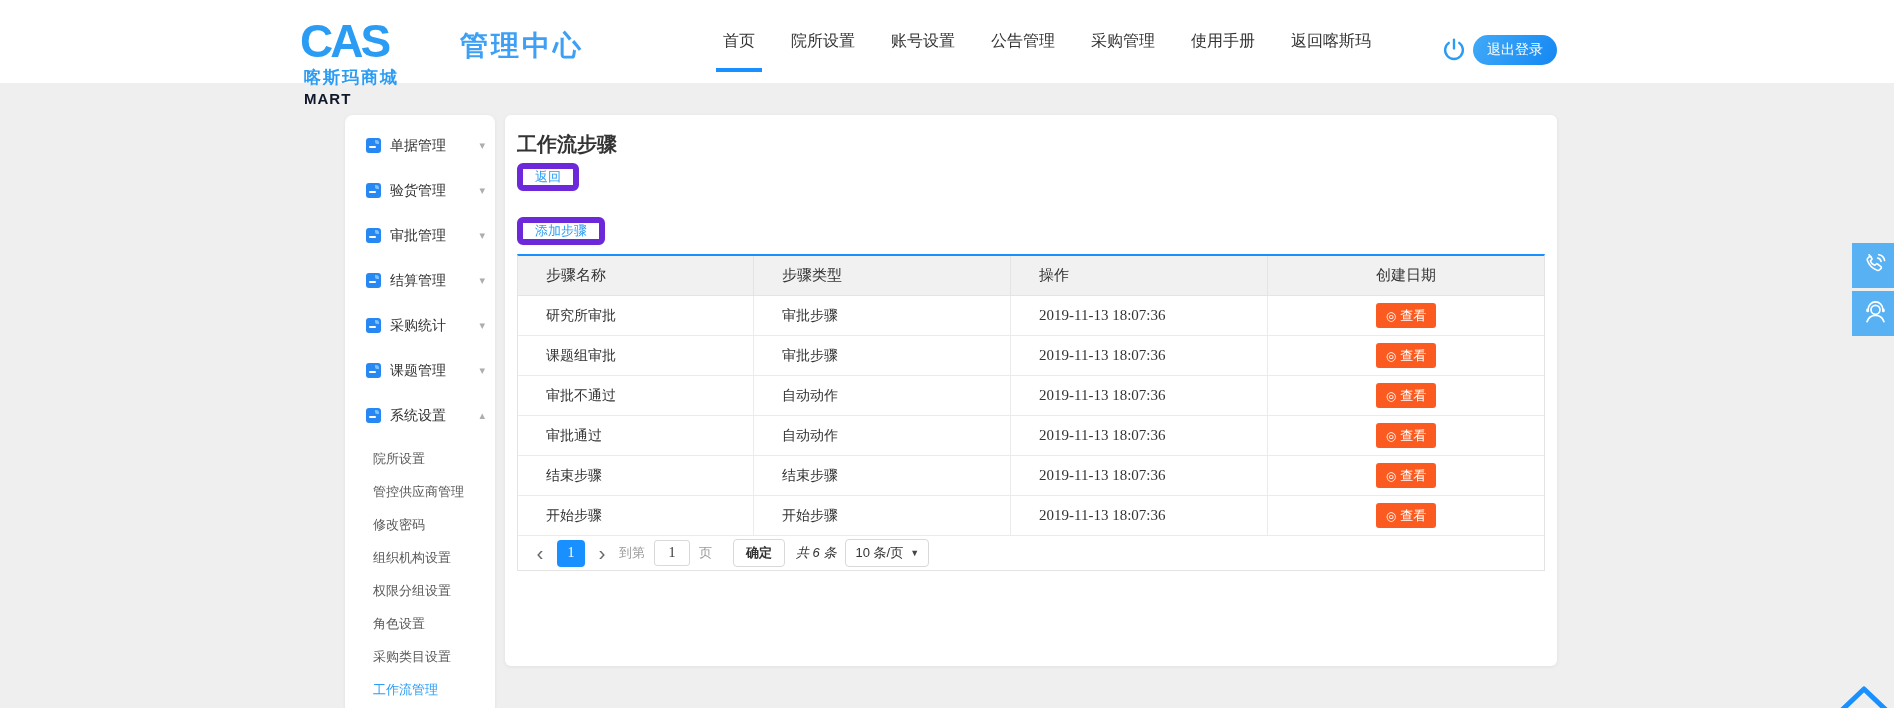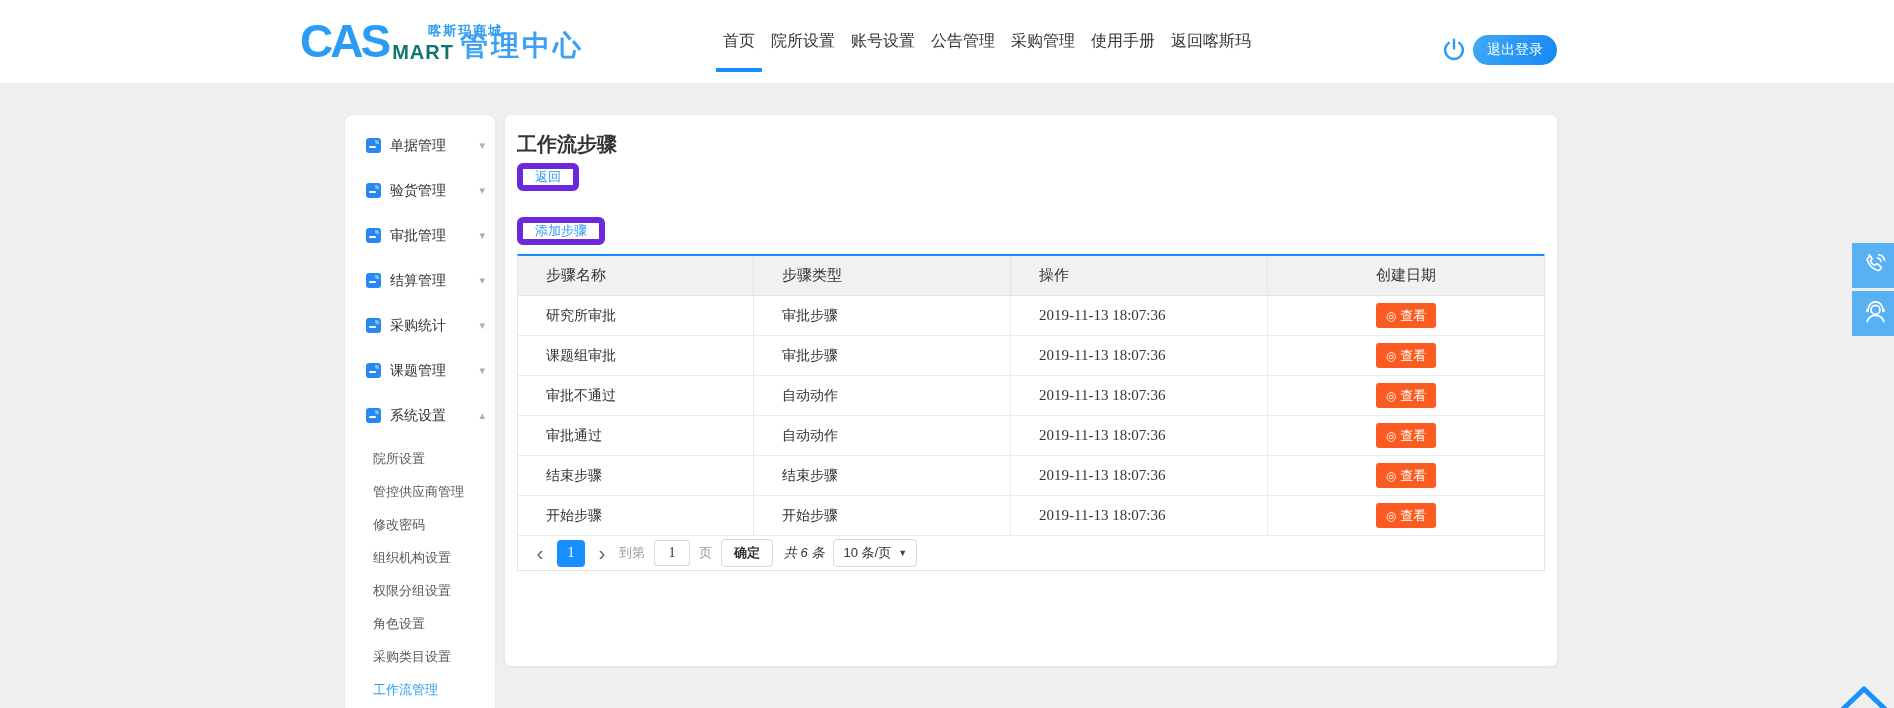--- a/index.html
+++ b/index.html
@@ -2,27 +2,27 @@
 <html><head>
 <meta charset="utf-8">
 <style>
   * { margin:0; padding:0; box-sizing:border-box; }
   html,body { background:#efeff0; }
   body { font-family:"Liberation Sans","DejaVu Sans",sans-serif; }
   .page { position:relative; width:1894px; height:708px; overflow:hidden; background:#efeff0; }
 
   
   .header { position:absolute; left:0; top:0; width:100%; height:83px; background:#fff; }
-  .logo { position:absolute; left:300px; top:17px; display:flex; align-items:center; cursor:pointer; }
+  .logo { position:absolute; left:300px; top:17px; display:flex; align-items:flex-start; cursor:pointer;flex-direction:column; }
   .logo-cas { font-size:46px; font-weight:800; color:#2b9cf4; letter-spacing:-3px; line-height:48px; }
   .logo-col { display:flex; flex-direction:column; margin-left:4px; margin-top:4px; }
-  .logo-cn { font-size:13px; font-weight:700; color:#2b9cf4; letter-spacing:2px; line-height:17px;margin-left:36px; }
-  .logo-mart { font-size:20px; font-weight:800; color:#0f766e; letter-spacing:1px; line-height:26px; }
+  .logo-cn { font-size:17px; font-weight:700; color:#2b9cf4; letter-spacing:2px; line-height:17px; }
+  .logo-mart { font-size:15px; font-weight:800; color:#0f172a; letter-spacing:1px; line-height:26px; }
   .portal-title { position:absolute; left:460px; top:27px; font-size:28px; font-weight:700; color:#3da0f5; letter-spacing:3px; }
-  .main-nav { position:absolute; left:723px; top:0; height:83px; display:flex; align-items:center; gap:16px; }
+  .main-nav { position:absolute; left:723px; top:0; height:83px; display:flex; align-items:center; gap:36px; }
   .nav-item { position:relative; height:83px; display:flex; align-items:center; font-size:16px; color:#333; cursor:pointer; white-space:nowrap; }
   .nav-item.active::after { content:""; position:absolute; left:-7px; right:-7px; top:68px; height:4px; background:#1890ff; }
   .power-wrap { position:absolute; left:1441px; top:37px; width:26px; height:26px; cursor:pointer; }
   .logout-btn { position:absolute; left:1473px; top:35px; width:84px; height:30px; border:none; border-radius:15px;
     background:linear-gradient(120deg,#41aaf8,#1487f2); color:#fff; font-size:14px; cursor:pointer;
     font-family:"Liberation Sans","DejaVu Sans",sans-serif; }
 
   
   .sidebar { position:absolute; left:345px; top:115px; width:150px; height:620px; background:#fff;
     border-radius:8px; box-shadow:0 1px 4px rgba(0,0,0,.06); padding-top:8px; }
@@ -60,21 +60,21 @@
 
   
   .pager { height:34px; display:flex; align-items:center; padding-left:14px; gap:9px; font-size:13px; color:#333; }
   .pg-arrow { width:16px; text-align:center; color:#666; font-size:21px; line-height:26px; cursor:pointer; user-select:none; }
   .pg-current { width:28px; height:27px; background:#1890ff; border-radius:4px; color:#fff; display:flex;
     align-items:center; justify-content:center; font-size:14px; font-family:"Liberation Serif","DejaVu Serif",serif; cursor:pointer; }
   .pg-dim { color:#9b9b9b; }
   .pg-input { width:36px; height:26px; border:1px solid #d9d9d9; border-radius:3px; text-align:center;
     font-size:14px; color:#333; font-family:"Liberation Serif","DejaVu Serif",serif; background:#fff; }
   .pg-confirm { height:28px; padding:0 12px; background:#fff; border:1px solid #d9d9d9; border-radius:4px;
-    font-size:13px; font-weight:700; color:#333; cursor:pointer; font-family:"Liberation Sans","DejaVu Sans",sans-serif; }
+    font-size:13px; font-weight:700; color:#333; cursor:pointer; font-family:"Liberation Sans","DejaVu Sans",sans-serif;margin-left:12px; }
   .pg-total { margin-left:2px;font-style:italic; }
   .pg-select { height:28px; display:flex; align-items:center; gap:7px; padding:0 9px; border:1px solid #d9d9d9;
     border-radius:4px; background:#fff; cursor:pointer; }
   .pg-select .sel-caret { font-size:9px; color:#444; }
 
   
   .float-stack { position:absolute; right:-4px; top:243px; display:flex; flex-direction:column; gap:3px; }
   .float-btn { width:46px; height:45px; background:#57b1f3; display:flex; align-items:center; justify-content:center; cursor:pointer; }
   .back-top { position:absolute; left:1838px; top:682px; cursor:pointer; }
 </style>

